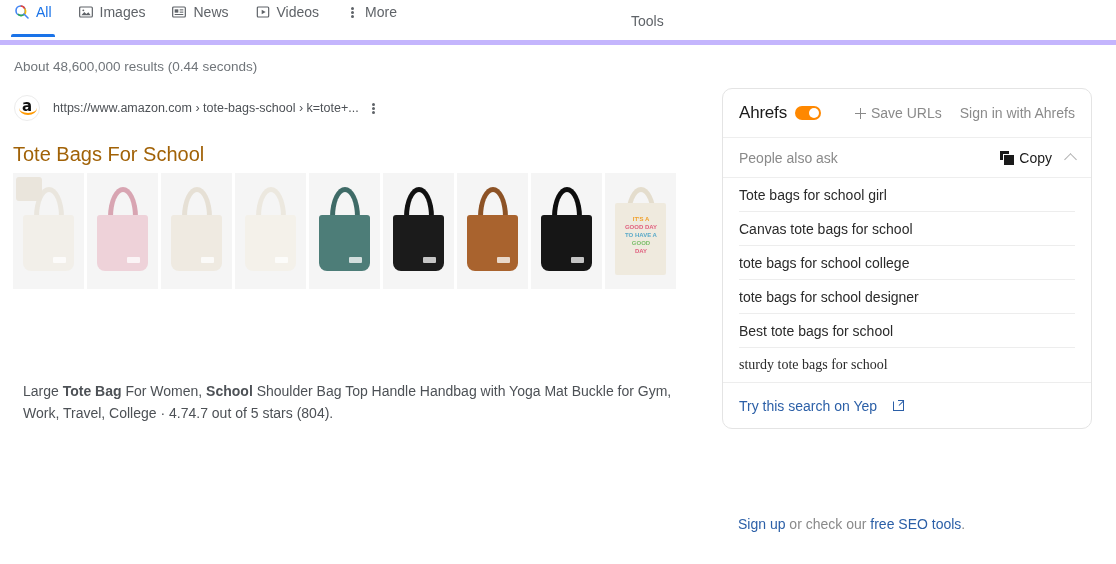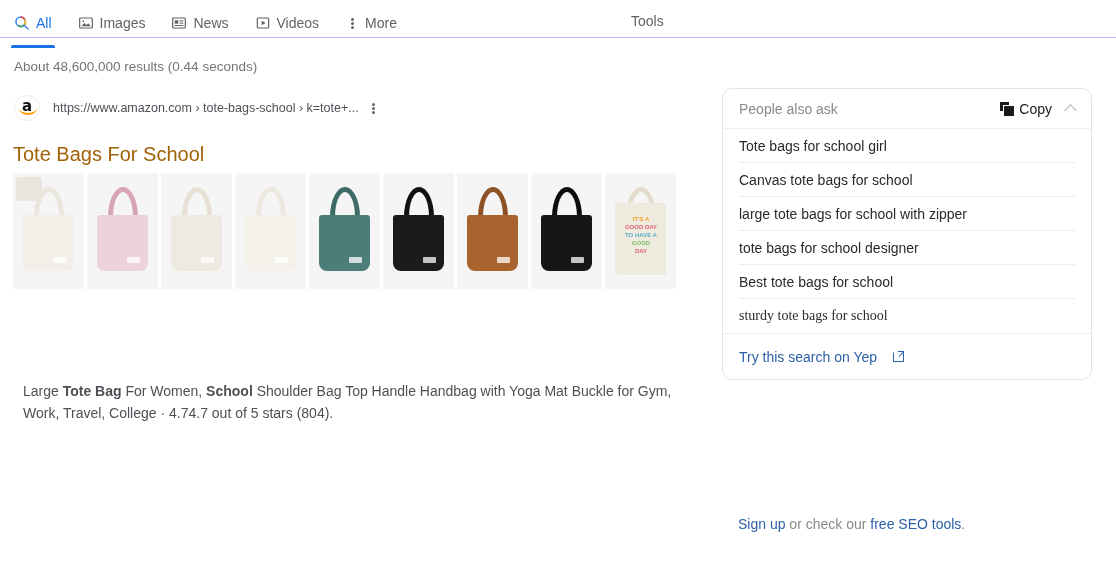--- a/index.html
+++ b/index.html
@@ -7,26 +7,25 @@
     margin: 0; padding: 0;
     width: 1116px; height: 564px;
     background: #ffffff;
     font-family: "Liberation Sans", sans-serif;
     overflow: hidden;
   }
 
   
   .topnav {
     position: relative;
-    height: 38px;
-    border-bottom: 1px solid #c4b5fd;
+    height: 45px;
+    border-bottom: 5px solid #c4b5fd;
     display: flex;
     align-items: flex-start;
     padding-left: 14px;
-    padding-top: 11px;
   }
   .navitem {
     display: flex;
     align-items: center;
     gap: 6px;
     margin-right: 26px;
     font-size: 14px;
     color: #5f6368;
     height: 24px;
     cursor: pointer;
@@ -519,36 +518,47 @@
 
 <div style="position:absolute; left:0; top:380px; width:700px;">
   
   
   
   
 </div>
 
 <div class="ahrefs">
 
+  <div class="ah-head">
+    <span class="ah-logo">Ahrefs</span>
+    <span class="toggle">
+      <span class="knob"></span>
+    </span>
+    <span class="save-urls">
+      <span class="plus"></span>
+      <span>Save URLs</span>
+    </span>
+    <span class="signin">Sign in with Ahrefs</span>
+  </div>
 
   <div class="ah-tabs">
     <div class="ah-tab">
       <span>People also ask</span>
     </div>
     <div class="copy-btn">
       <span class="copy-ico"></span>
       <span>Copy</span>
     </div>
     <span class="collapse-chev"></span>
   </div>
 
   <div class="kw-list">
       <div class="kw">Tote bags for school girl</div>
       <div class="kw">Canvas tote bags for school</div>
-      <div class="kw">large tote bags for school with zipper</div>
+      <div class="kw">tote bags for school college</div>
       <div class="kw">tote bags for school designer</div>
       <div class="kw">Best tote bags for school</div>
       <div class="kw">sturdy tote bags for school</div>
     </div>
 
   <div class="yep-row">
     <span class="yep-link">
       <span>Try this search on Yep</span>
       <span class="ext-ico">
           <span class="ext-tick"></span>

